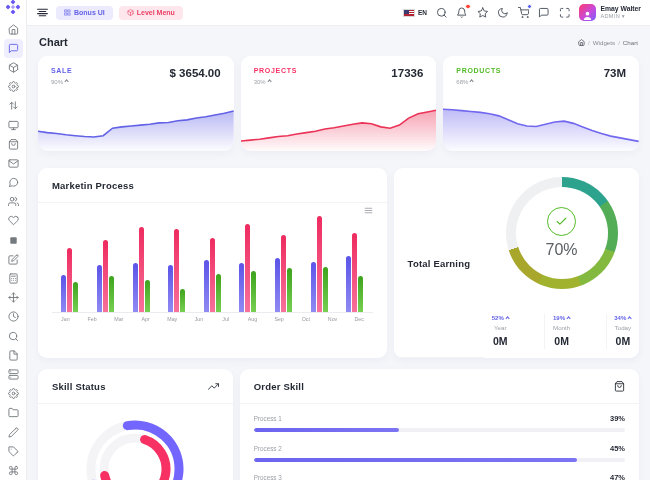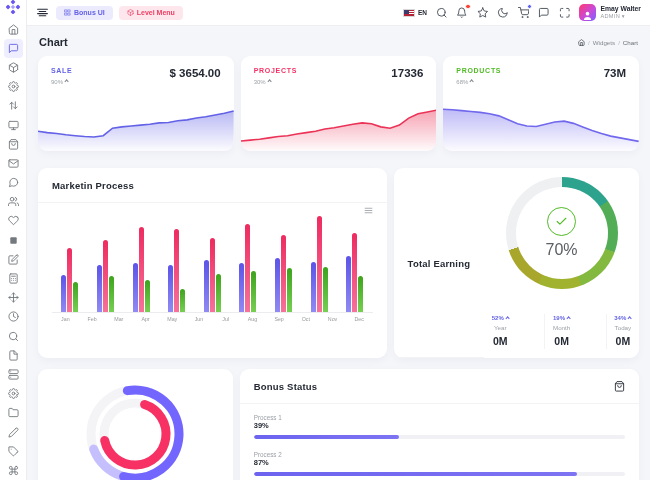--- a/index.html
+++ b/index.html
@@ -81,21 +81,21 @@
   .estat + .estat{border-left:1px solid #f3f3f5;}
   .estat-change{font-size:6px;color:#6362e7;font-weight:bold;display:flex;align-items:center;justify-content:center;gap:2px;}
   .estat-period{font-size:6.2px;color:#9a9fa5;}
   .estat-value{font-size:10.5px;font-weight:bold;color:#242934;}
   
   .skill-card{width:32.4%;height:150px;overflow:hidden;}
   .order-card{flex:1;height:150px;overflow:hidden;}
   .skill-body{display:flex;justify-content:center;padding-top:10px;}
   .order-body{padding:10px 14px 0;}
   .prow{margin-bottom:11.5px;}
-  .prow-top{display:flex;justify-content:space-between;align-items:baseline;flex-direction:column;}
+  .prow-top{display:flex;justify-content:space-between;align-items:baseline;}
   .prow-label{font-size:6.3px;color:#9a9fa5;}
   .prow-pct{font-size:7.5px;color:#242934;font-weight:bold;}
   .ptrack{height:4px;background:#f1f1f5;border-radius:3px;margin-top:5px;overflow:hidden;}
   .pfill{height:100%;border-radius:3px;background:linear-gradient(90deg,#6c63f0,#7d74f3);}
 </style>
 </head>
 <body>
 
 <div class="app">
 
@@ -562,34 +562,43 @@
                   <div class="estat-period">Today</div>
                   <div class="estat-value">0M</div>
                 </div>
               </div>
           </div>
         </div>
       </div>
 
       <div class="row row3">
         <div class="card skill-card">
+          <div class="card-header">
+            <h2 class="card-title">Skill Status</h2>
+            <span class="hdr-icon">
+                <svg viewBox="0 0 24 24" width="12" height="12" fill="none" stroke="currentColor" stroke-width="2" stroke-linecap="round" stroke-linejoin="round">
+                  <polyline points="23 6 13.5 15.5 8.5 10.5 1 18"></polyline>
+                  <polyline points="17 6 23 6 23 12"></polyline>
+                </svg>
+              </span>
+          </div>
           <div class="skill-body" id="skill-chart">
               <svg width="110" height="110" viewBox="0 0 110 110" fill="none" stroke-linecap="round">
                 <circle cx="55" cy="55" r="44" stroke="#f4f4f7" stroke-width="9"></circle>
                 <path d="M43.61 97.50 A44 44 0 0 1 13.65 70.05" stroke="#c5c0fd" stroke-width="9"></path>
                 <path d="M47.36 11.67 A44 44 0 1 1 43.61 97.50" stroke="#7366ff" stroke-width="9"></path>
                 <circle cx="55" cy="55" r="31" stroke="#f4f4f7" stroke-width="9"></circle>
                 <path d="M64.58 25.52 A31 31 0 1 1 24.68 61.45" stroke="#f73164" stroke-width="9"></path>
               </svg>
             </div>
         </div>
 
         <div class="card order-card">
           <div class="card-header">
-            <h2 class="card-title">Bonus Status</h2>
+            <h2 class="card-title">Order Skill</h2>
             <span class="hdr-icon">
                 <svg viewBox="0 0 24 24" width="12" height="12" fill="none" stroke="currentColor" stroke-width="2" stroke-linecap="round" stroke-linejoin="round">
                   <path d="M6 2L3 6v14a2 2 0 0 0 2 2h14a2 2 0 0 0 2-2V6l-3-4z"></path>
                   <line x1="3" y1="6" x2="21" y2="6"></line>
                   <path d="M16 10a4 4 0 0 1-8 0"></path>
                 </svg>
               </span>
           </div>
           <div class="order-body" id="order-body">
               <div class="prow">
@@ -597,21 +606,21 @@
                   <span class="prow-label">Process 1</span>
                   <span class="prow-pct">39%</span>
                 </div>
                 <div class="ptrack">
                   <div class="pfill" style="width:39%;"></div>
                 </div>
               </div>
               <div class="prow">
                 <div class="prow-top">
                   <span class="prow-label">Process 2</span>
-                  <span class="prow-pct">87%</span>
+                  <span class="prow-pct">45%</span>
                 </div>
                 <div class="ptrack">
                   <div class="pfill" style="width:87%;"></div>
                 </div>
               </div>
               <div class="prow">
                 <div class="prow-top">
                   <span class="prow-label">Process 3</span>
                   <span class="prow-pct">47%</span>
                 </div>

